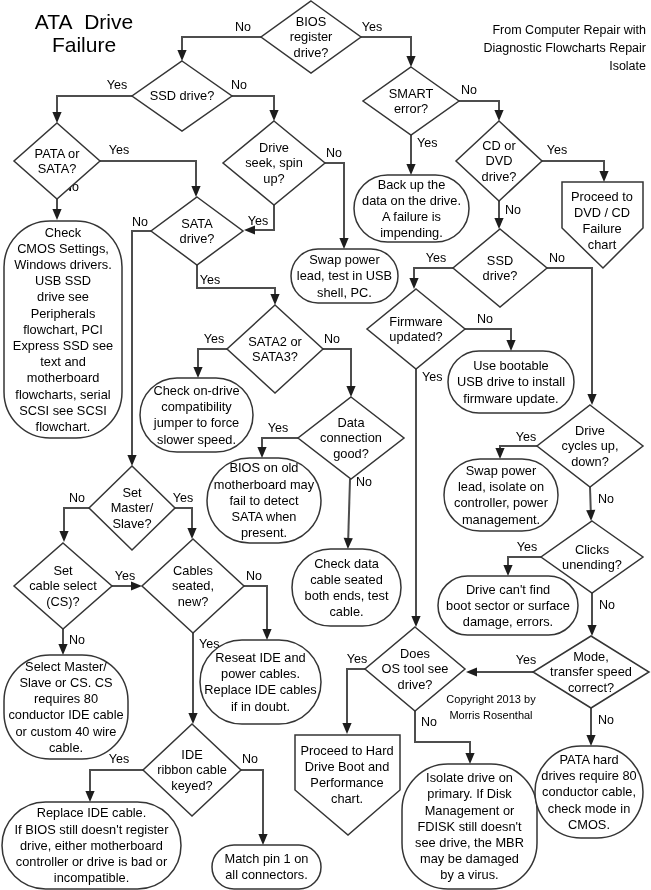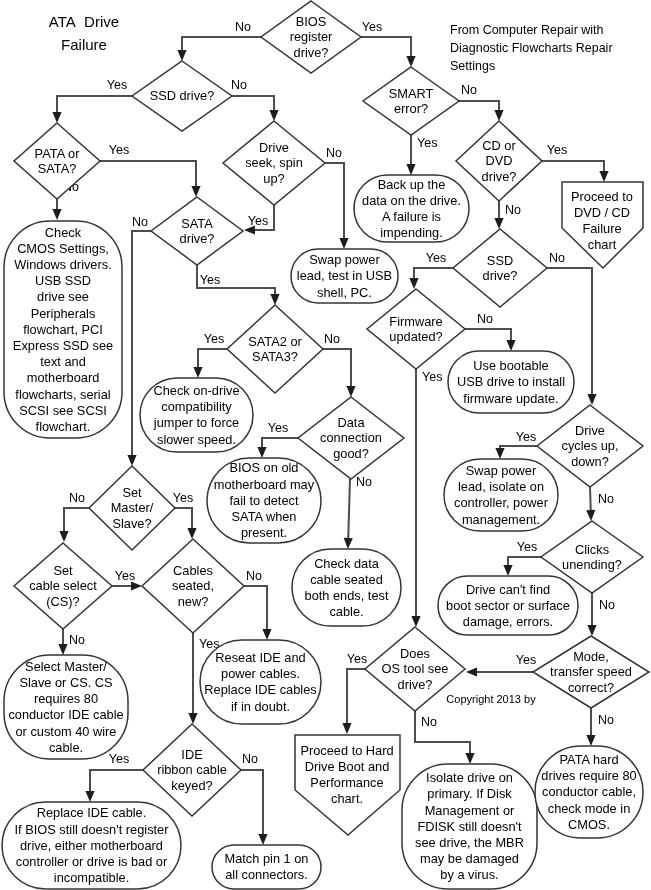--- a/index.html
+++ b/index.html
@@ -2,22 +2,22 @@
 <html><head>
 <meta charset="utf-8">
 <style>
   html,body{margin:0;padding:0;background:#fff;}
   .canvas{position:relative;width:651px;height:890px;background:#ffffff;overflow:hidden;
           font-family:"Liberation Sans", sans-serif;color:#000;}
   svg{position:absolute;left:0;top:0;}
   .node-label{font-size:12.8px;fill:#000;}
   .edge-label{font-size:12.5px;fill:#000;}
   .title{position:absolute;left:26px;top:10px;width:116px;text-align:center;
-         font-size:15px;line-height:23px;}
-  .attribution{position:absolute;left:450px;top:21px;width:196px;text-align:left;
+         font-size:21px;line-height:23px;}
+  .attribution{position:absolute;left:450px;top:21px;width:196px;text-align:right;
          font-size:12.5px;line-height:18px;}
   .copyright{position:absolute;left:403px;top:691px;width:176px;text-align:center;
          font-size:11px;line-height:16px;}
 </style>
 </head>
 <body>
 
 <div class="canvas">
   <svg id="flowchart" width="651" height="890" viewBox="0 0 651 890">
       <polyline points="261,37 182,37 182,58" fill="none" stroke="#4d4d4d" stroke-width="2"></polyline>
@@ -207,18 +207,19 @@
       <polygon fill="#ffffff" stroke="#353535" stroke-width="1.5" points="295,735 400,735 400,790 348,835 295,790"></polygon>
       <text x="347" text-anchor="middle" class="node-label"><tspan x="347" y="755.3">Proceed to Hard</tspan><tspan x="347" y="771.3">Drive Boot and</tspan><tspan x="347" y="787.3">Performance</tspan><tspan x="347" y="803.3">chart.</tspan></text>
     </svg>
   <div class="title">
     <div>ATA&nbsp; Drive</div>
     <div>Failure</div>
   </div>
   <div class="attribution">
     <div>From Computer Repair with</div>
     <div>Diagnostic Flowcharts Repair</div>
-    <div>Settings</div>
+    <div>Isolate</div>
   </div>
   <div class="copyright">
     <div>Copyright 2013 by</div>
+    <div>Morris Rosenthal</div>
   </div>
 </div>
 
 </body></html>

